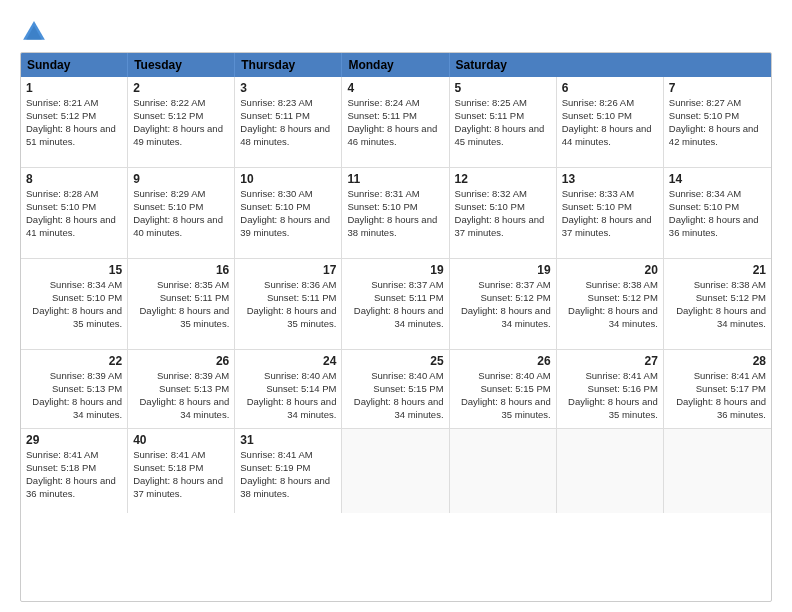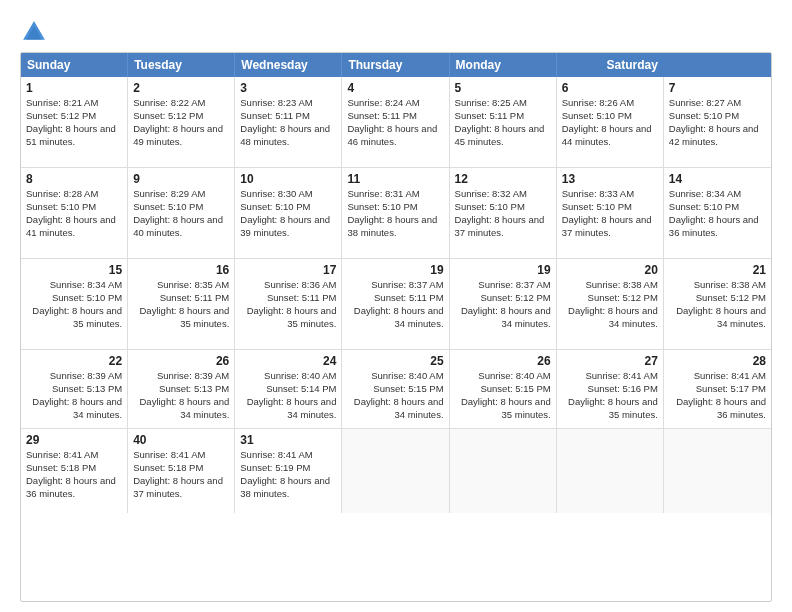--- a/index.html
+++ b/index.html
@@ -65,28 +65,28 @@
       border: 1px solid #ccc;
       border-radius: 2px;
       overflow: hidden;
     }
     .cal-header {
       display: grid;
       grid-template-columns: repeat(7, 1fr);
       background: #4a7fc1;
     }
     .cal-header-cell {
-      color: #ffffff;
+      color: #000000;
       font-size: 12px;
       font-weight: bold;
       padding: 5px 6px;
       text-align: left;
       border-right: 1px solid #5a8fd1;
     }
-    .cal-header-cell:last-child { border-right: none; text-align: right; }
+    .cal-header-cell:last-child { border-right: none; }
     .cal-body {
       display: flex;
       flex-direction: column;
     }
     .cal-row {
       display: grid;
       grid-template-columns: repeat(7, 1fr);
       border-top: 1px solid #ddd;
       flex: 1;
     }
@@ -132,21 +132,20 @@
     <div class="header-right">
       <div class="month-title"></div>
       <div class="location"></div>
     </div>
   </div>
 
   <div class="calendar">
     <div class="cal-header" id="cal-header">
         <div class="cal-header-cell">Sunday</div>
         <div class="cal-header-cell">Tuesday</div>
-        <div class="cal-header-cell">Wednesday</div>
         <div class="cal-header-cell">Thursday</div>
         <div class="cal-header-cell">Monday</div>
         <div class="cal-header-cell">Saturday</div>
       </div>
     <div class="cal-body" id="cal-body">
         <div class="cal-row row-2">
           <div class="cal-cell"><span class="day-num">1</span><span>Sunrise: 8:21 AM<br>Sunset: 5:12 PM<br>Daylight: 8 hours and 51 minutes.</span></div>
           <div class="cal-cell"><span class="day-num">2</span><span>Sunrise: 8:22 AM<br>Sunset: 5:12 PM<br>Daylight: 8 hours and 49 minutes.</span></div>
           <div class="cal-cell"><span class="day-num">3</span><span>Sunrise: 8:23 AM<br>Sunset: 5:11 PM<br>Daylight: 8 hours and 48 minutes.</span></div>
           <div class="cal-cell"><span class="day-num">4</span><span>Sunrise: 8:24 AM<br>Sunset: 5:11 PM<br>Daylight: 8 hours and 46 minutes.</span></div>

